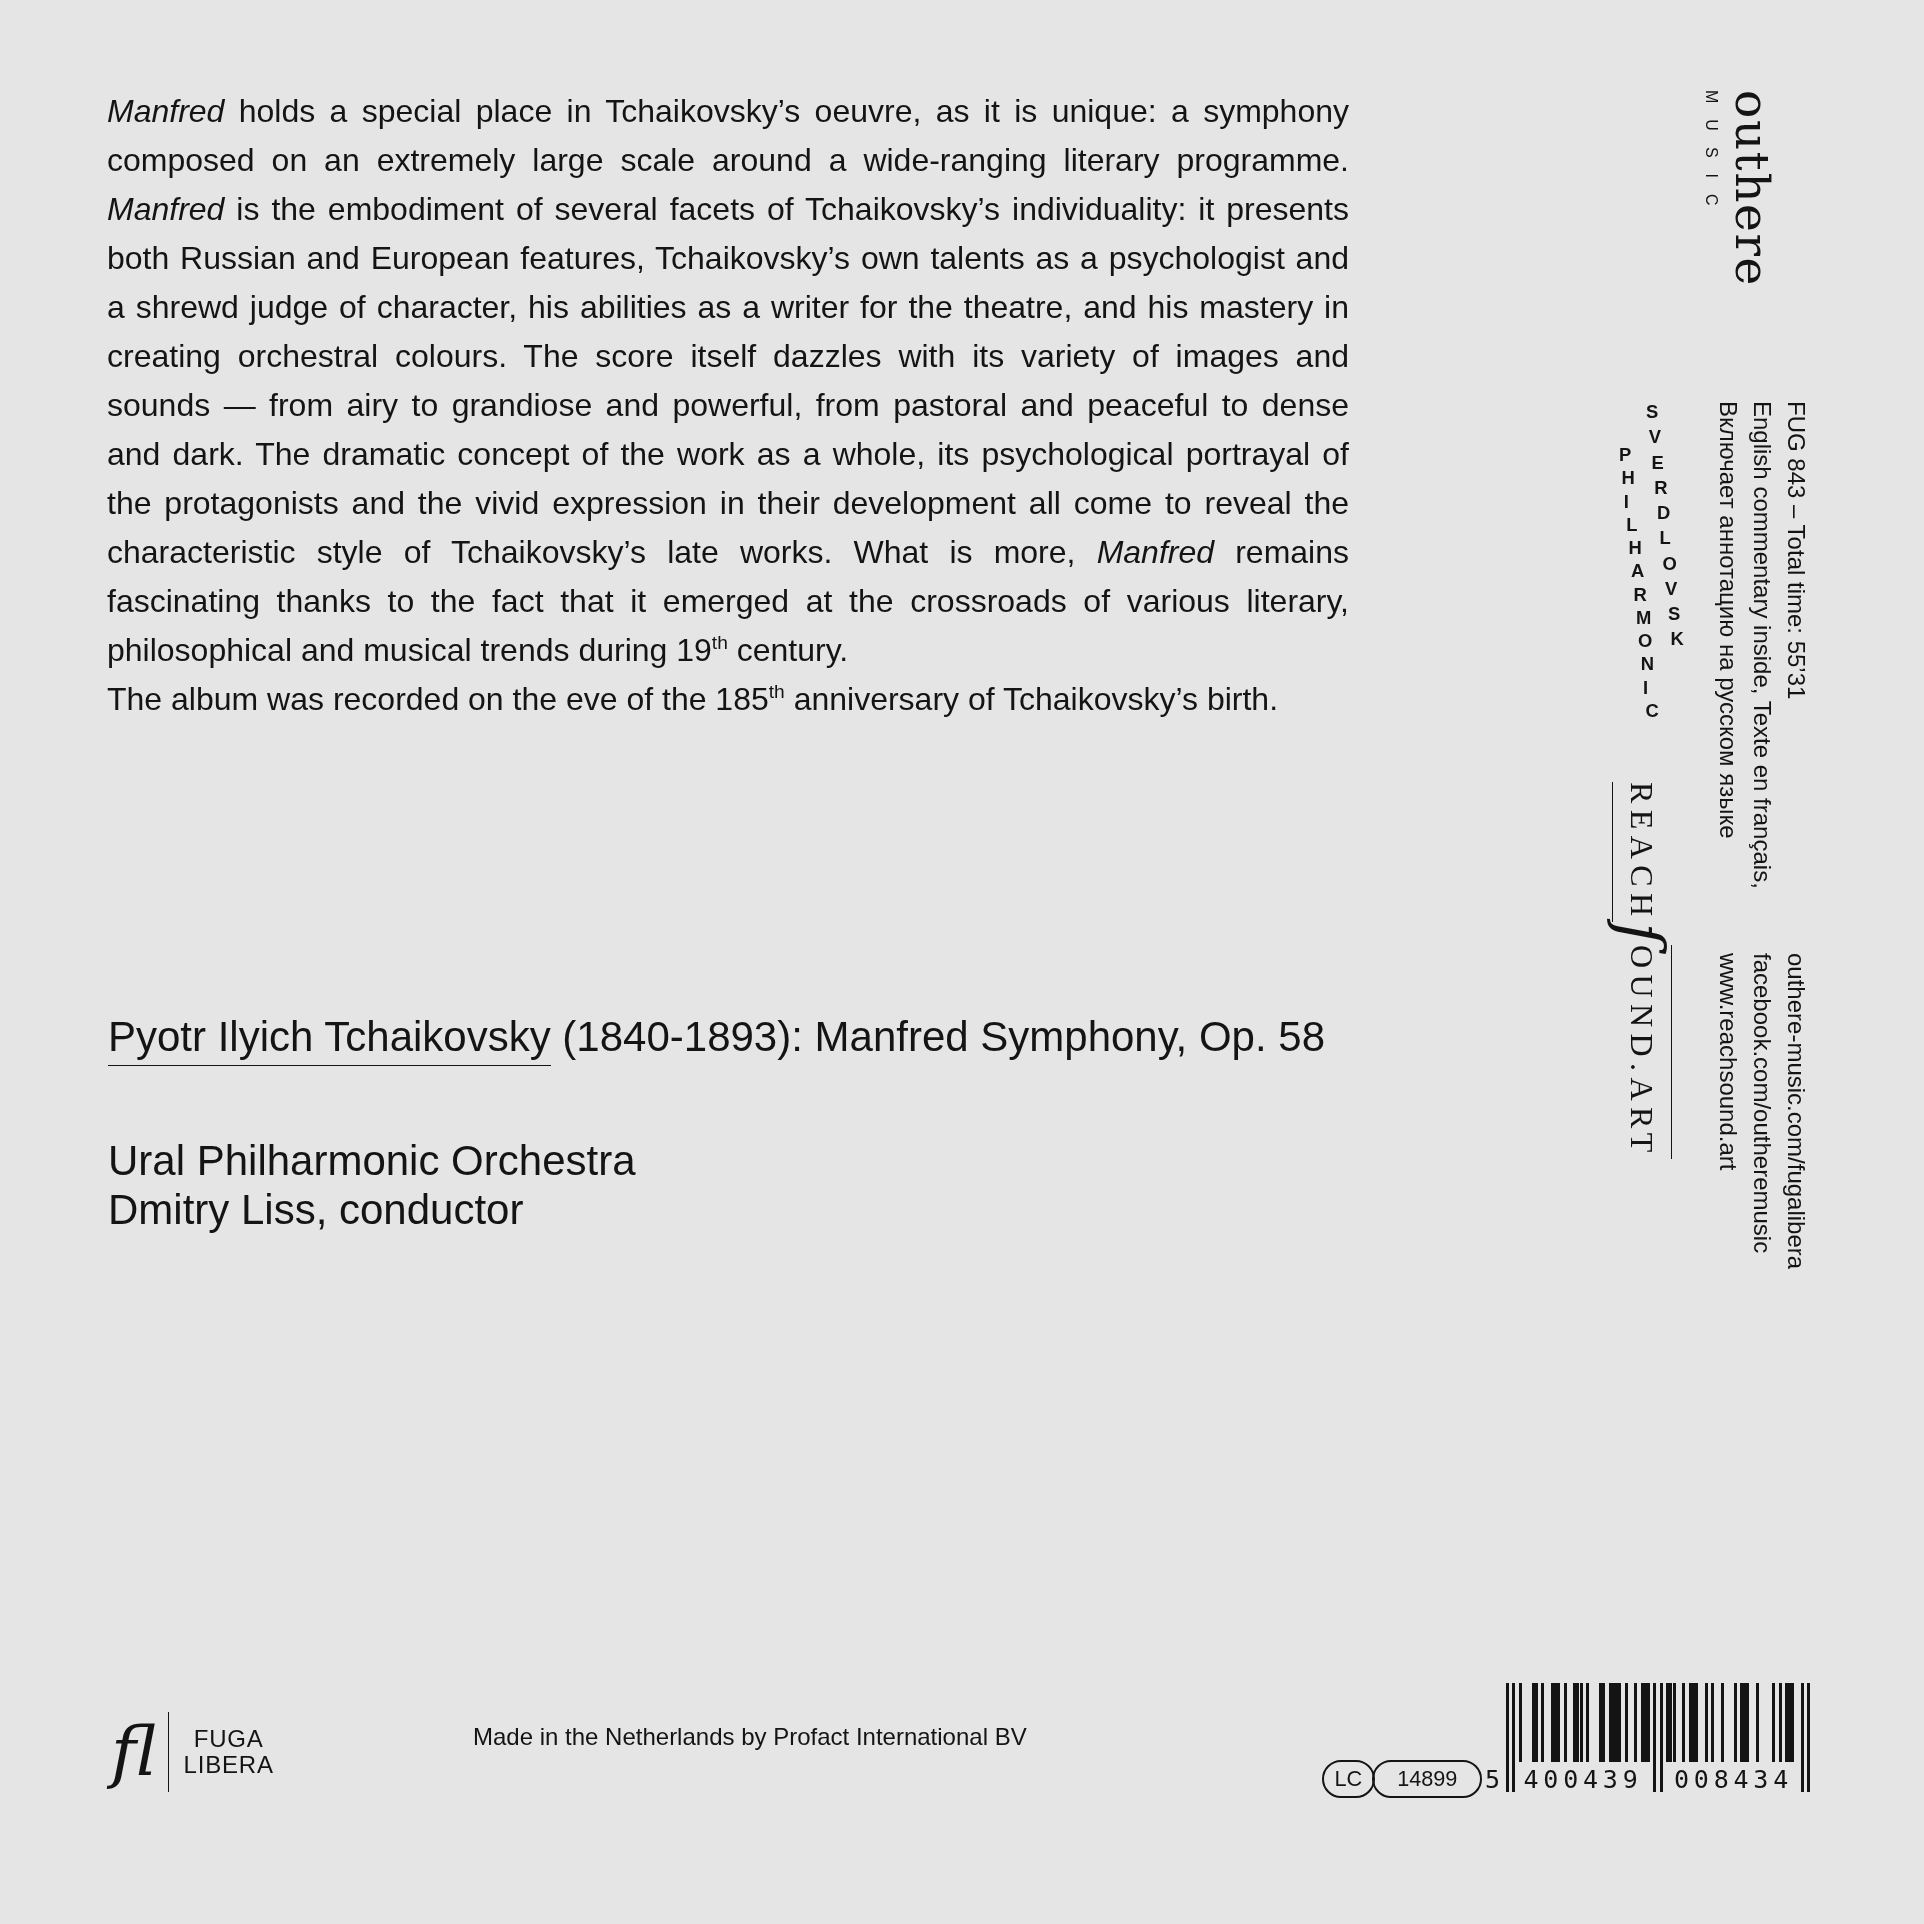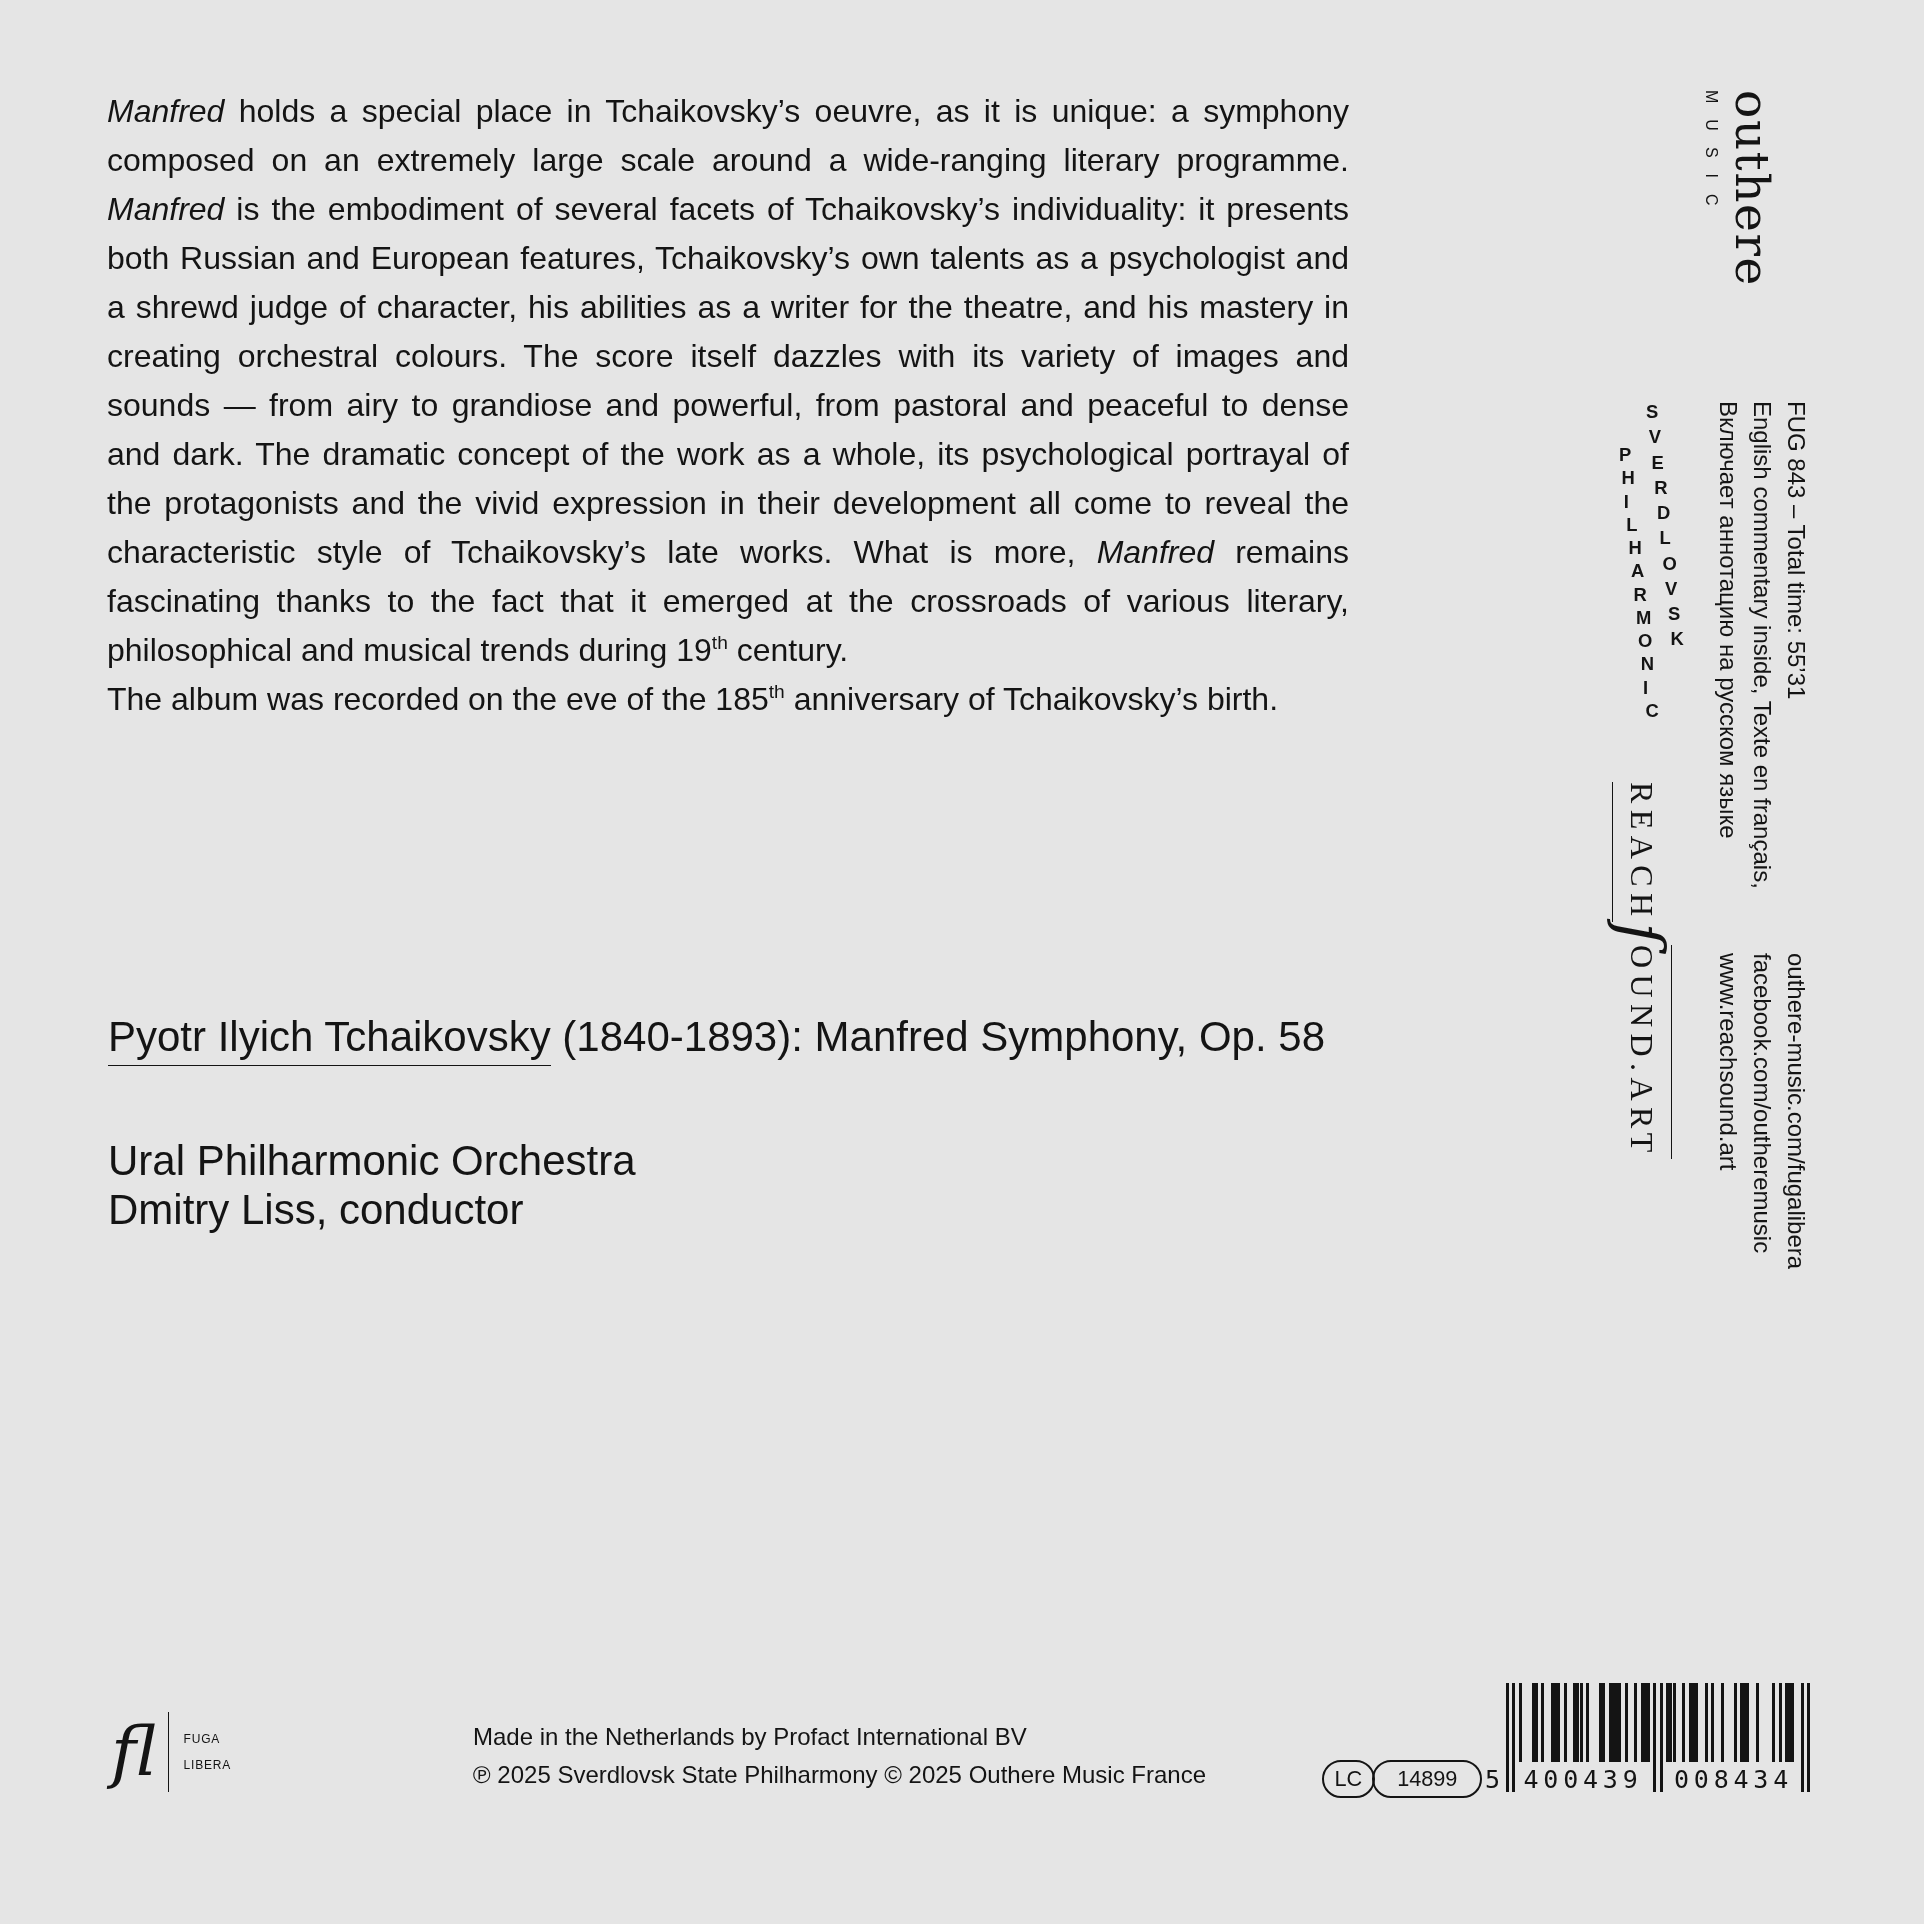--- a/index.html
+++ b/index.html
@@ -107,21 +107,21 @@
     font-style: italic;
     font-size: 68px;
     line-height: 1;
   }
   .fuga-divider {
     width: 1.6px;
     height: 80px;
     background: #141414;
     margin: 0 14.4px 0 11.2px;
   }
-  .fuga-text { font-size: 12px; letter-spacing: 0.8px; line-height: 26px; }
+  .fuga-text { font-size: 24px; letter-spacing: 0.8px; line-height: 26px; text-align: center; }
 
   .made-block {
     position: absolute;
     left: 473px;
     top: 1718px;
     width: 786px;
     text-align: left;
     font-size: 24px;
     line-height: 38px;
   }
@@ -234,21 +234,20 @@
     <span class="fuga-glyph">fl</span>
     <span class="fuga-divider"></span>
     <span class="fuga-text">
       <div>FUGA</div>
       <div>LIBERA</div>
     </span>
   </div>
 
   <div class="made-block">
     <div>Made in the Netherlands by Profact International BV</div>
-    <div>℗ 2025 Sverdlovsk State Philharmony © 2025 Outhere Music France</div>
   </div>
 
   <div class="lc-badge">
     <span class="lc-box">LC</span>
     <span class="lc-num">14899</span>
   </div>
 
   <div class="barcode">
     <div id="barcode-bars">
         <div class="bc-bar bc-guard" style="left: 21px; width: 3.2px;"></div>

